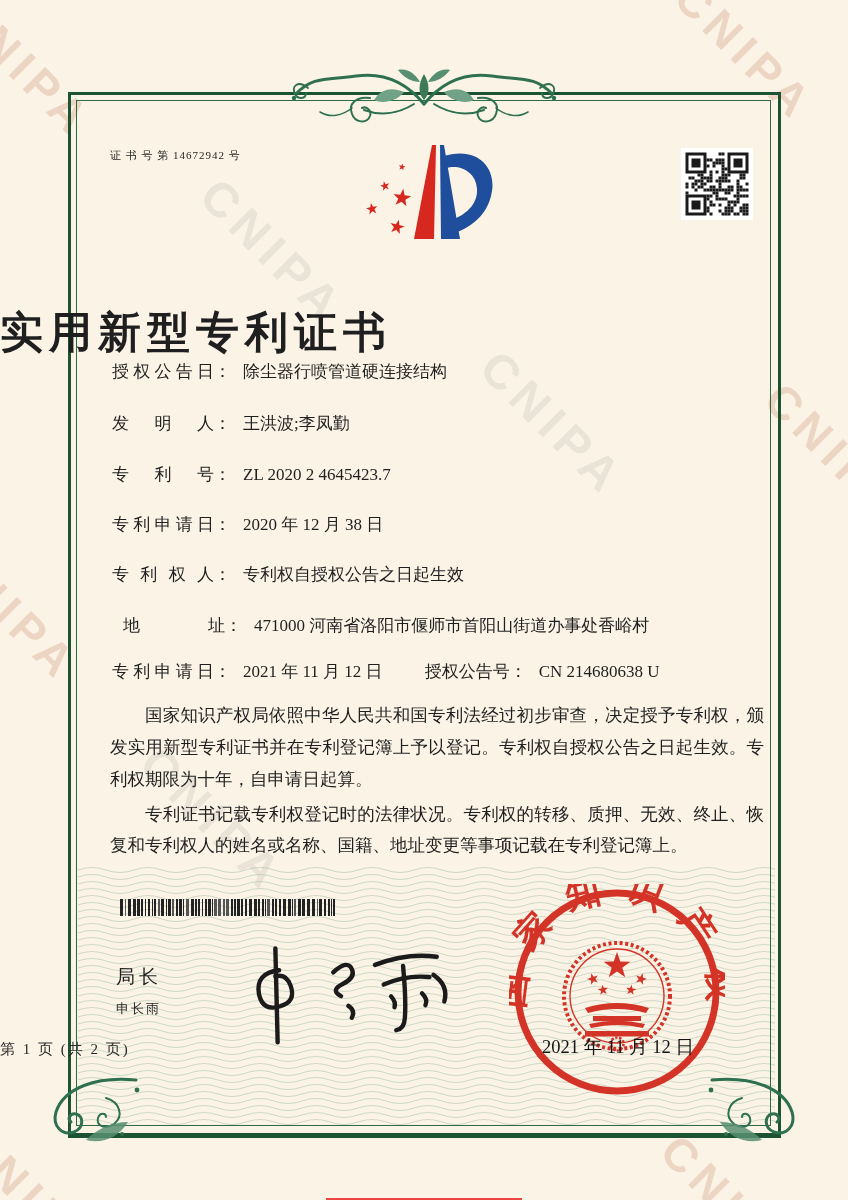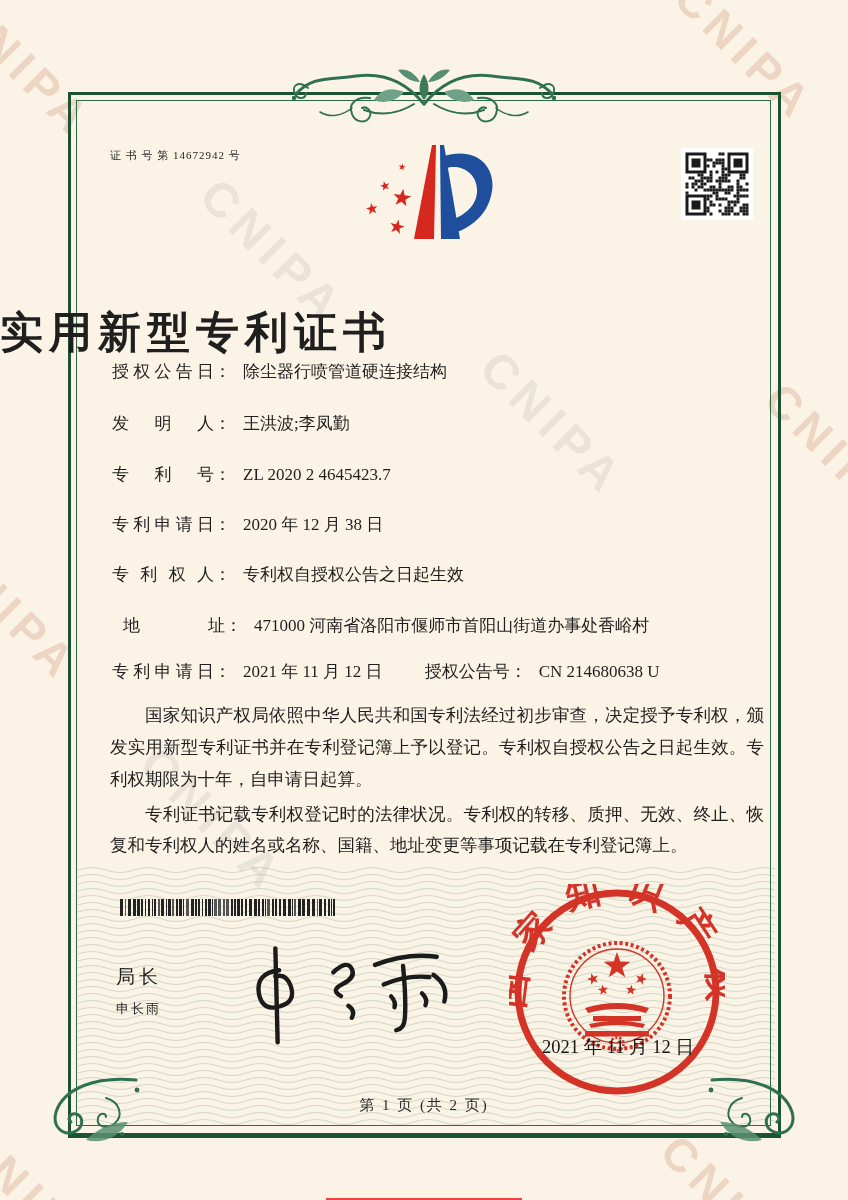--- a/index.html
+++ b/index.html
@@ -21,21 +21,21 @@
   .pair2{margin-left:42px;}
   .bodytext{position:absolute;left:110px;top:700px;width:654px;font-size:17.5px;
             line-height:1.82;text-align:justify;}
   .bodytext p{margin:0 0 3px 0;text-indent:2em;}
   .sig-title{position:absolute;left:116px;top:964px;font-size:19px;letter-spacing:4px;
              font-family:"Liberation Sans","DejaVu Sans",sans-serif;}
   .sig-name{position:absolute;left:116px;top:1000px;font-size:13px;letter-spacing:2px;
             font-family:"Liberation Sans","DejaVu Sans",sans-serif;}
   .seal-date{position:absolute;left:512px;top:1034px;width:212px;text-align:center;
              font-size:18.5px;color:#151515;z-index:7;}
-  .pageinfo{position:absolute;left:0;top:1096px;width:100%;text-align:center;
+  .pageinfo{position:absolute;left:0;top:1040px;width:100%;text-align:left;
             font-size:15px;letter-spacing:2px;color:#2a2a2a;}
   .contnote{position:absolute;left:50%;top:1198px;transform:translateX(-50%);
             background:#ef4444;padding:13px 20px;font-size:16.5px;letter-spacing:3px;color:#222;}
   svg{display:block;}
   .abs{position:absolute;}
 </style>
 </head>
 <body>
 
 <div id="page">

